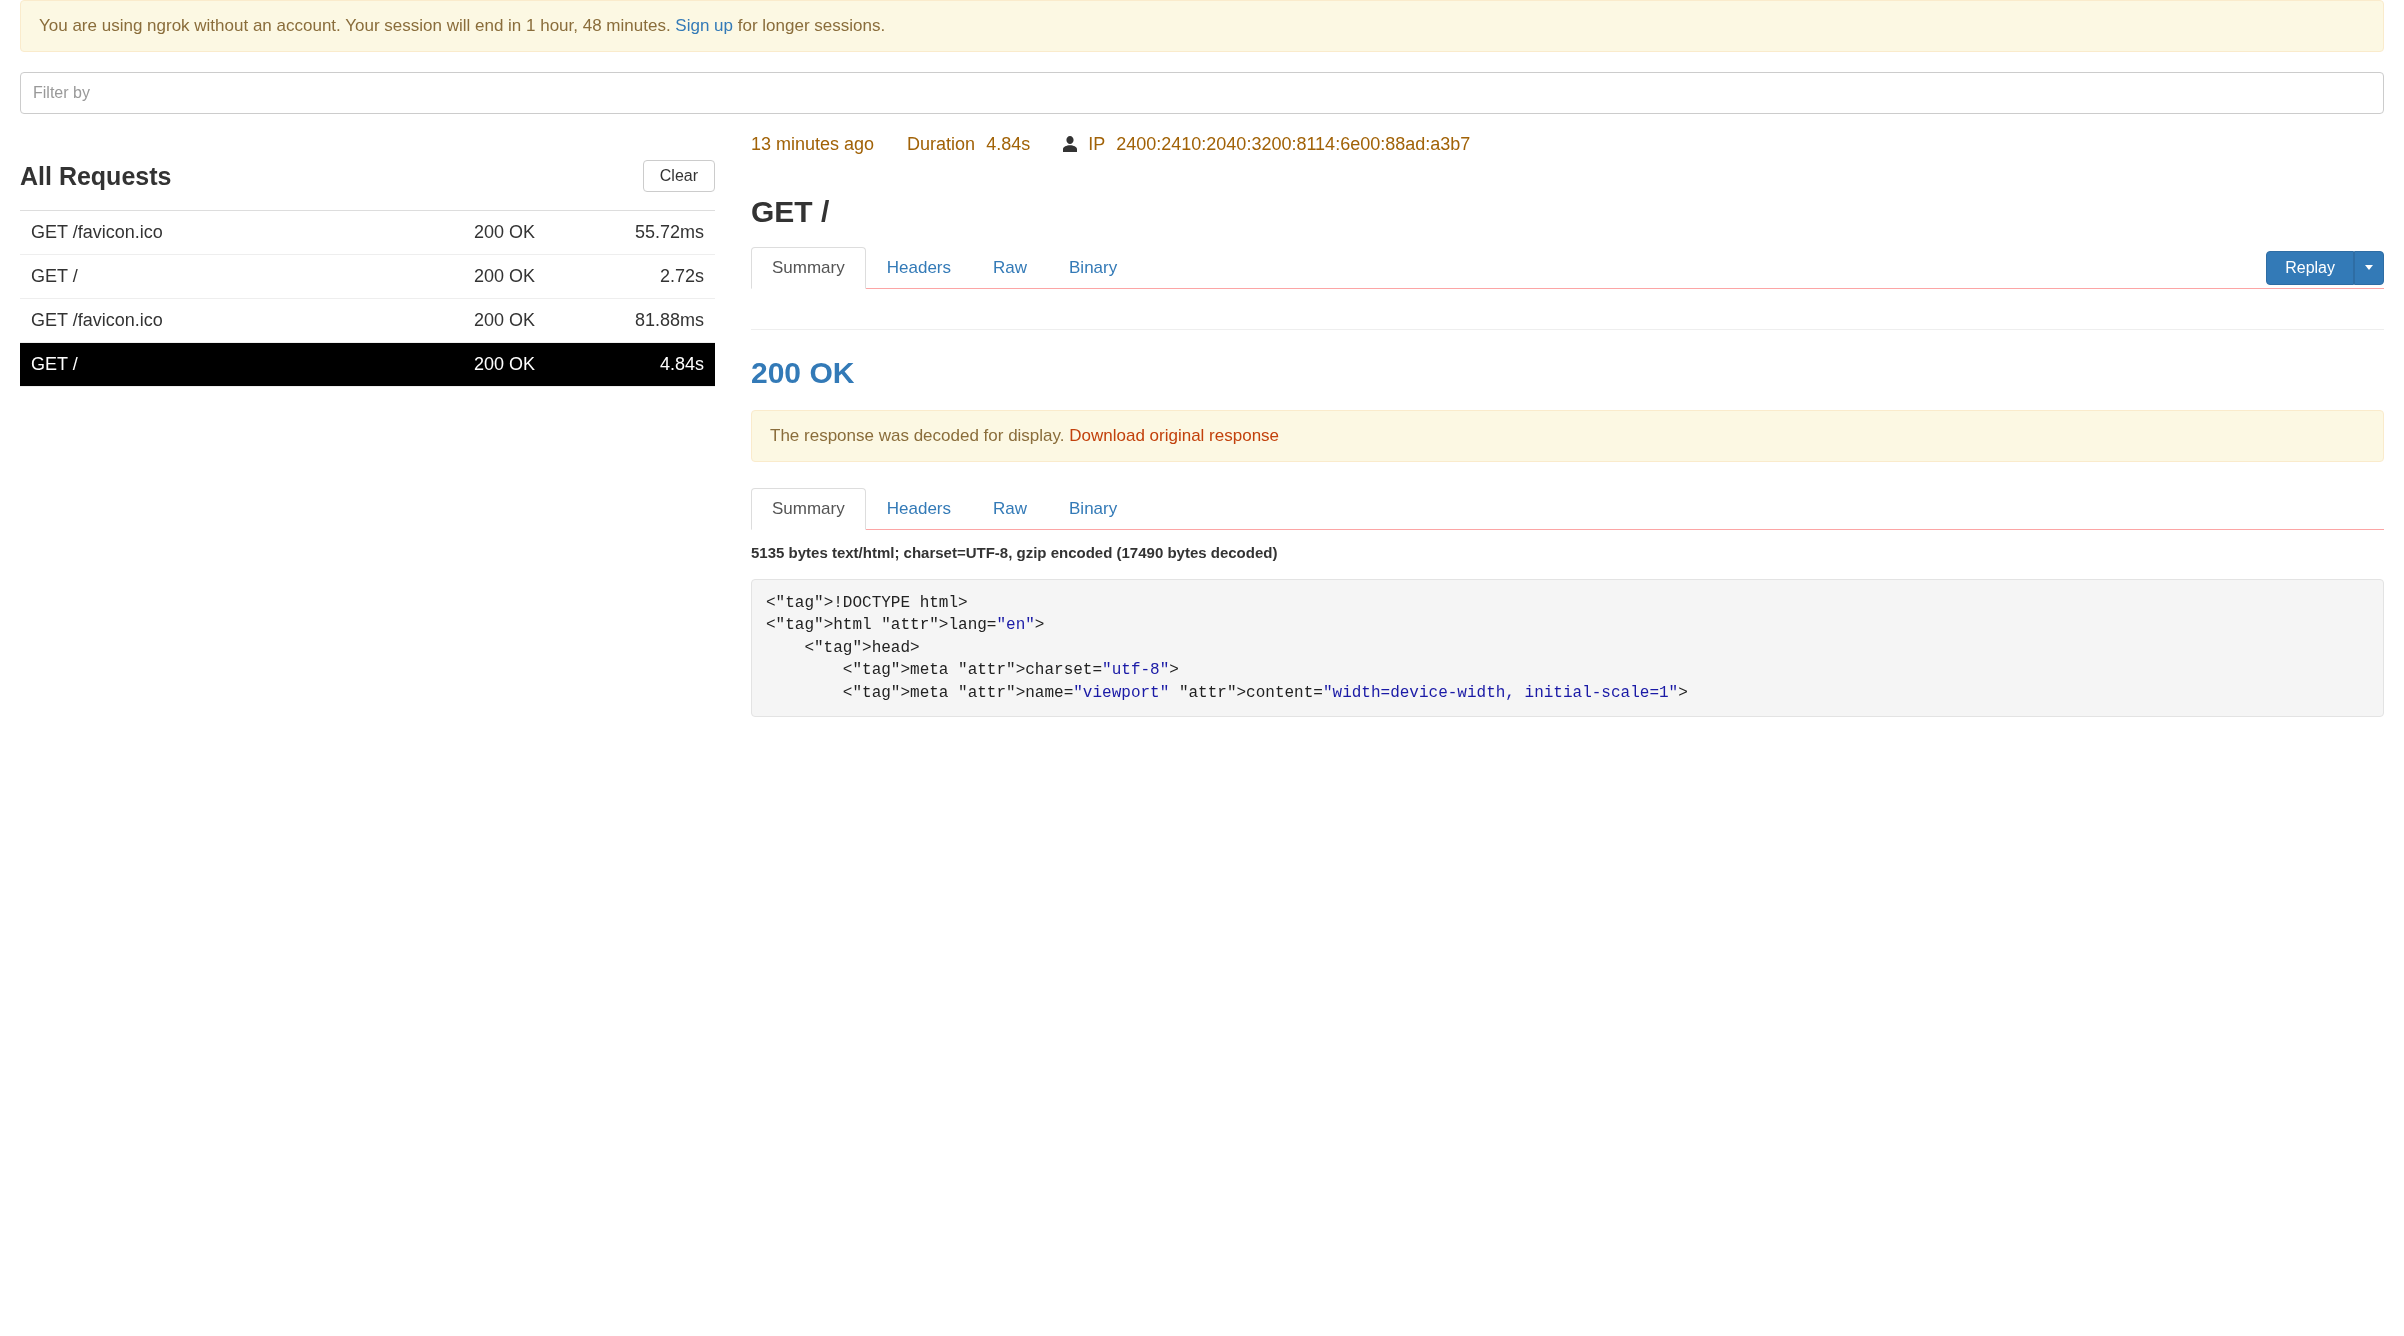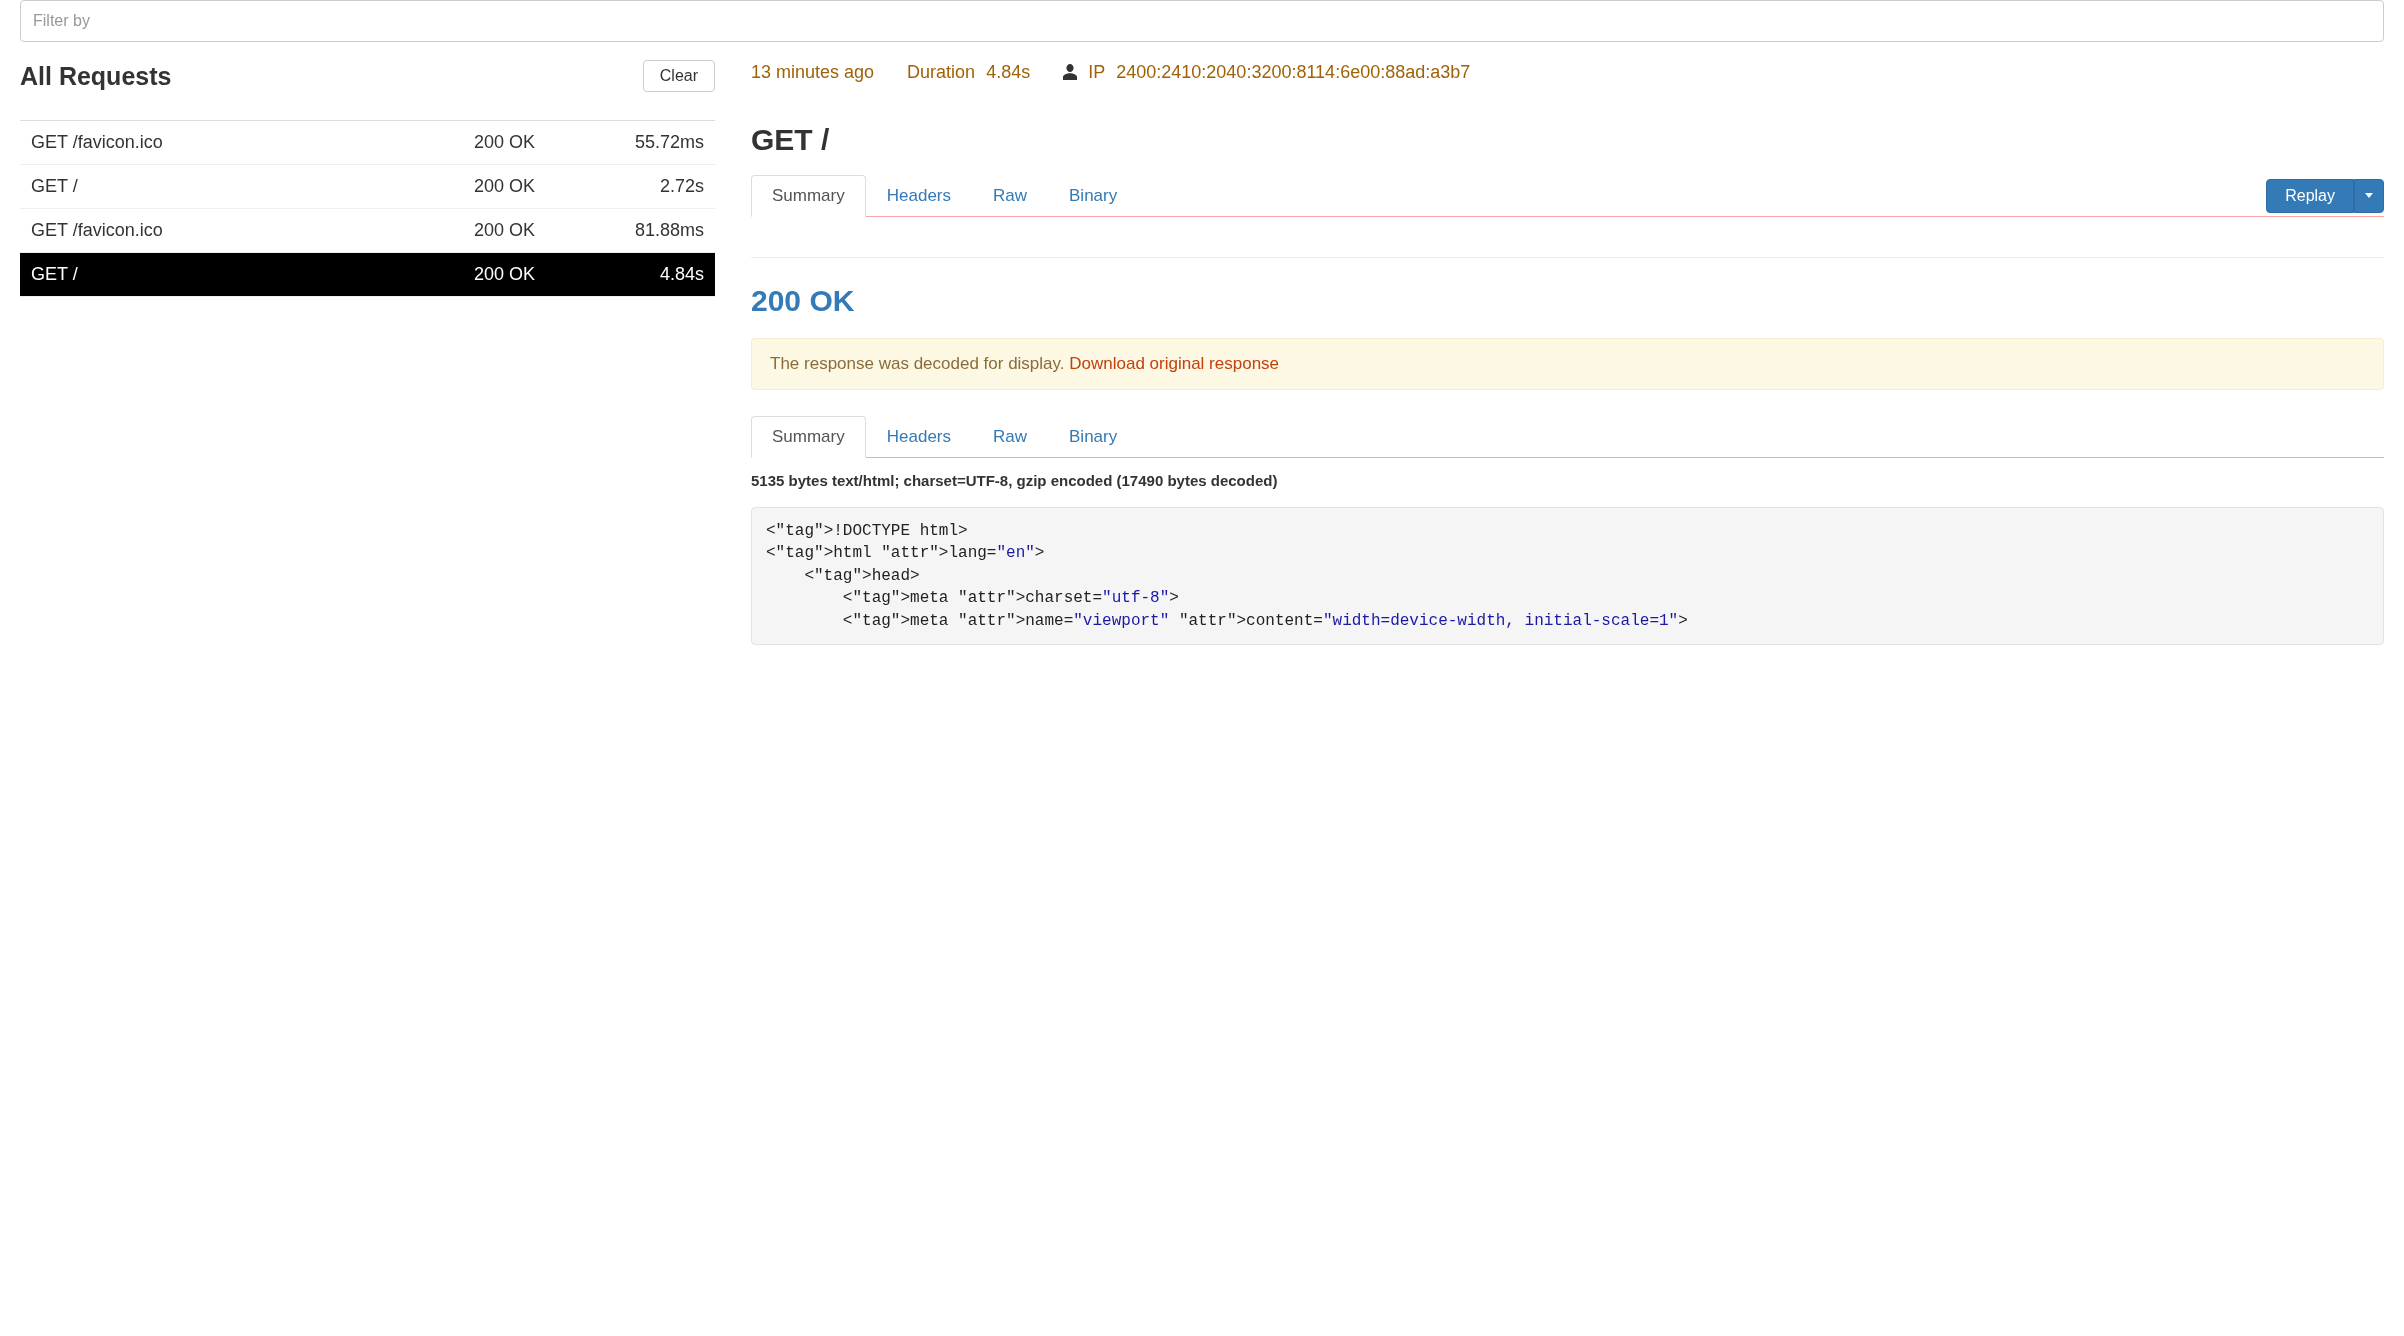--- a/index.html
+++ b/index.html
@@ -44,22 +44,23 @@
     }
     .right {
       flex: 1;
       min-width: 0;
     }
     .reqhead {
       display: flex;
       justify-content: space-between;
       align-items: center;
       border-bottom: 1px solid #ddd;
-      padding-bottom: 28px;
+      padding-bottom: 18px;
       margin-bottom: 0;
+      margin-top: 28px;
     }
     .reqhead h3 {
       font-size: 25px;
       font-weight: 700;
       color: #333;
     }
     .btn {
       display: inline-block;
       padding: 6px 16px;
       font-size: 16px;
@@ -206,20 +207,23 @@
       word-wrap: break-word;
       color: #222;
     }
     pre.code .val { color: #1a1aa6; }
   </style>
 </head>
 <body>
 
 <div class="container">
 
+  <div class="alert-warning">
+    <span>You are using ngrok without an account. Your session will end in 1 hour, 48 minutes. </span><a href="#">Sign up</a><span> for longer sessions.</span>
+  </div>
 
   <input type="text" class="filter-input" placeholder="Filter by" style="">
 
   <div class="main">
     <div class="left">
       <div class="reqhead">
         <h3>All Requests</h3>
         <button class="btn">Clear</button>
       </div>
       <div class="reqlist" id="reqlist">

